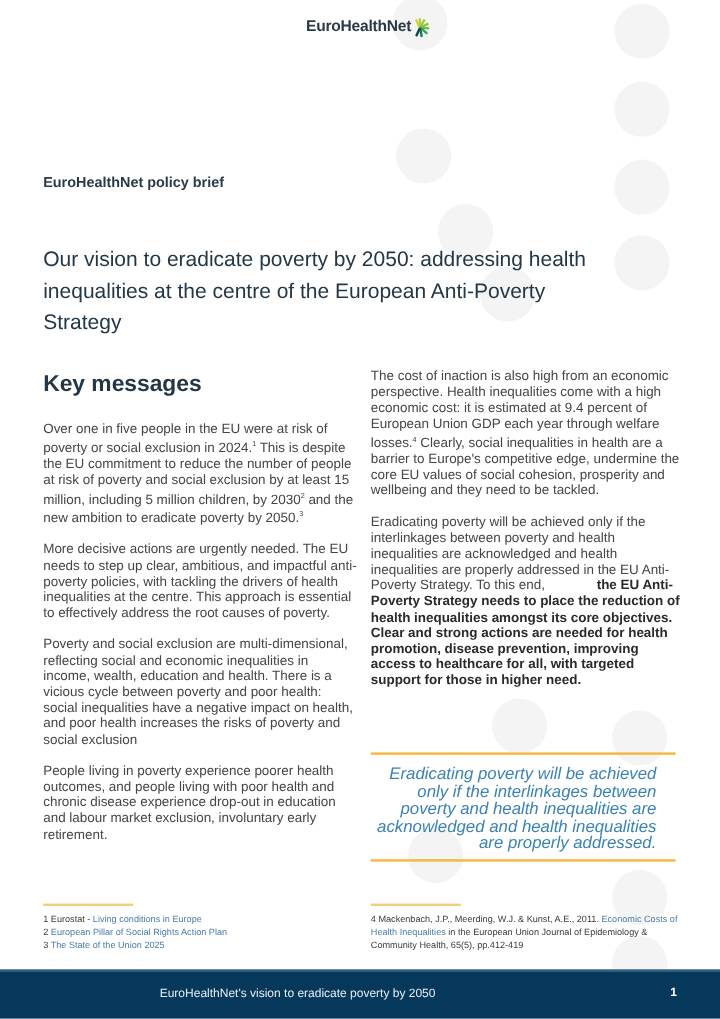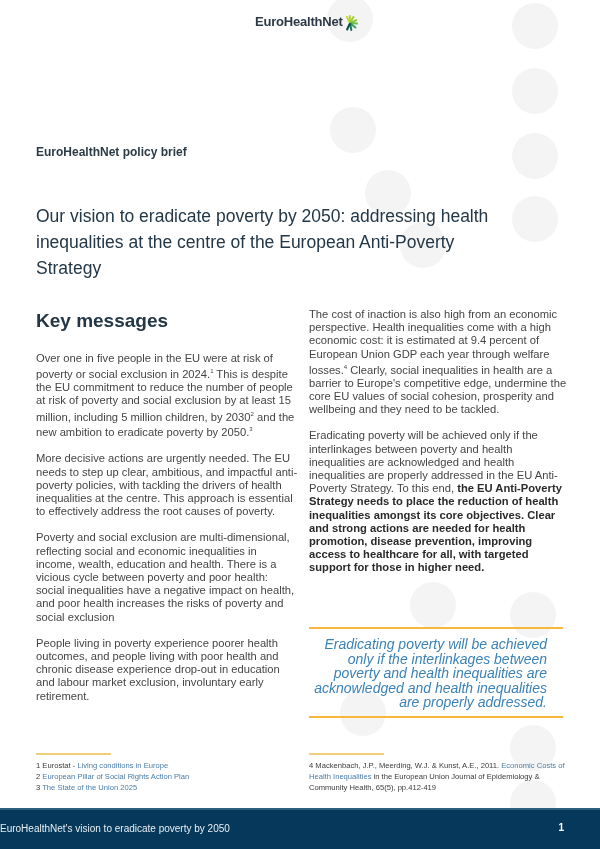--- a/index.html
+++ b/index.html
@@ -18,33 +18,33 @@
 
     .kicker { position: absolute; left: 36px; top: 117px; font-size: 12px; font-weight: bold; color: #2a3b47; margin-top: 28px; }
     .title { position: absolute; left: 36px; top: 156px; font-size: 24px; font-weight: bold; color: #f6a623; letter-spacing: -0.3px; white-space: nowrap; }
     .subtitle { position: absolute; left: 36px; top: 203px; width: 470px; font-size: 17.5px; line-height: 26px; color: #233746; }
 
     .col-left { position: absolute; left: 36px; top: 308px; width: 262px; }
     .col-right { position: absolute; left: 309px; top: 308px; width: 262px; }
 
     .h-key { font-size: 19px; font-weight: bold; color: #233746; margin-bottom: 20px; margin-top: 2px; }
     .para { font-size: 11.2px; line-height: 13.2px; color: #454545; margin-bottom: 13px; }
-    .para b { color: #2a2a2a; }
+    .para b { color: #2a2a2a; margin-left: 40px; }
 
     .quote { position: absolute; left: 309px; top: 627px; width: 254px; border-top: 2px solid #f6b73c; border-bottom: 2px solid #f6b73c; padding: 8px 0 6px 0; }
     .quote-text { font-size: 14px; line-height: 14.5px; font-style: italic; color: #3b82b5; text-align: right; padding-right: 16px; }
 
     .fn-rule { width: 75px; height: 1.5px; background: #f1cf7a; margin-bottom: 5px; }
     .footnotes-left { position: absolute; left: 36px; top: 753px; width: 262px; }
     .footnotes-right { position: absolute; left: 309px; top: 753px; width: 265px; }
     .fn { font-size: 7.6px; line-height: 11px; color: #3a3a3a; }
     .fn a { color: #4a7ca8; }
 
     .footer { position: absolute; left: 0; top: 808px; width: 600px; height: 41px; background: #05385a; border-top: 2px solid #2c5f7d; }
-    .footer-text { position: absolute; left: 0; width: 496px; top: 13px; font-size: 10px; color: #e6eef3; }
+    .footer-text { position: absolute; left: 0; width: 496px; top: 13px; text-align: center; font-size: 10px; color: #e6eef3; }
     .page-num { position: absolute; right: 36px; top: 12px; font-size: 10px; font-weight: bold; color: #ffffff; }
   </style>
 </head>
 <body>
 
 <div class="bg-dots">
   <div class="dot" style="left:327px;top:-4px"></div>
   <div class="dot" style="left:512px;top:3px"></div>
   <div class="dot" style="left:512px;top:68px"></div>
   <div class="dot" style="left:330px;top:107px"></div>

